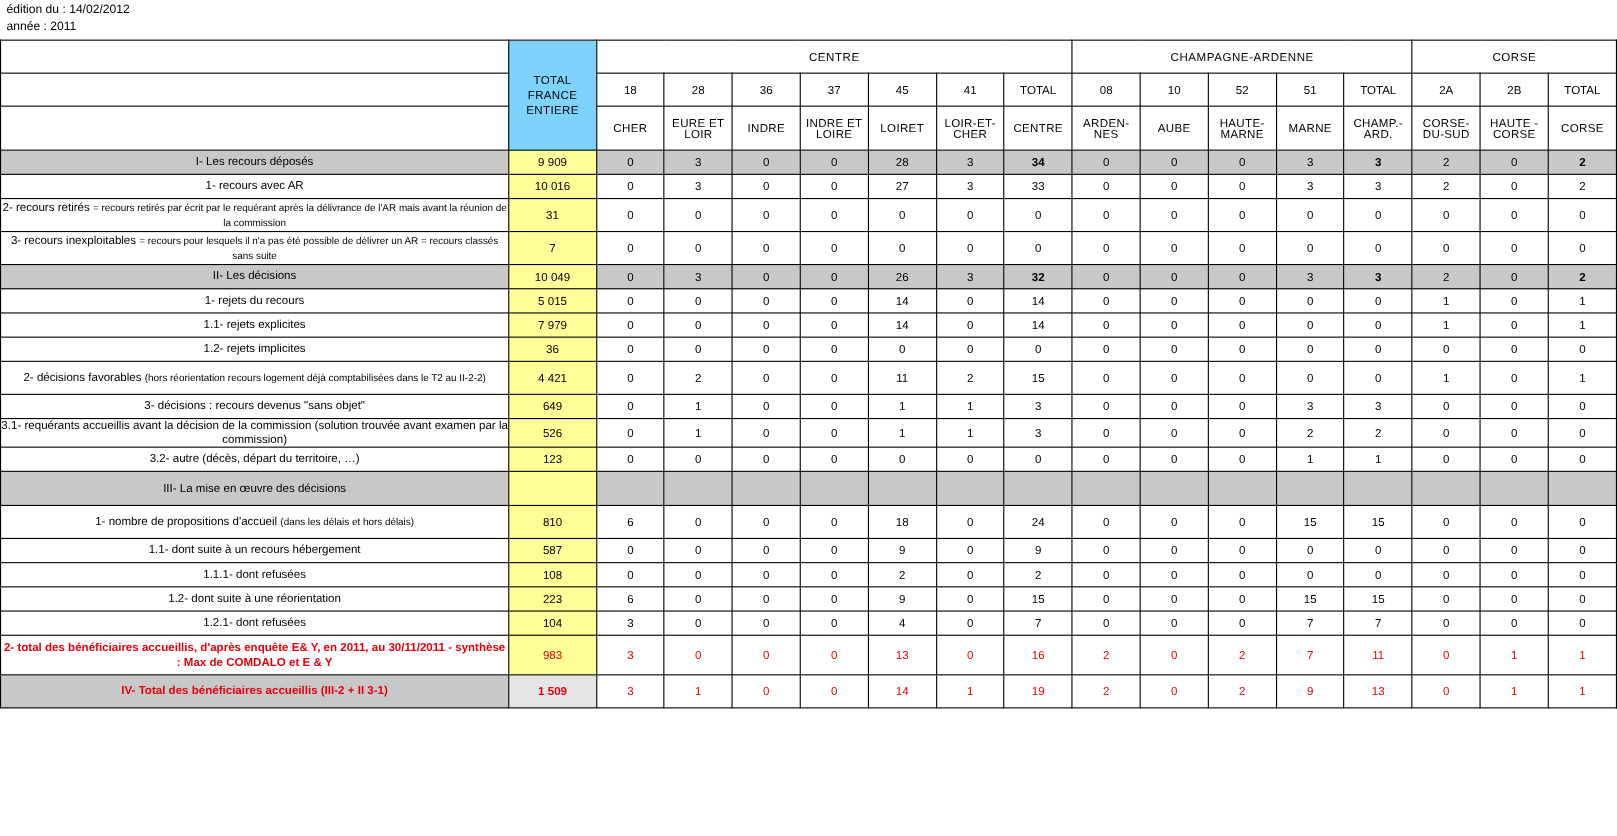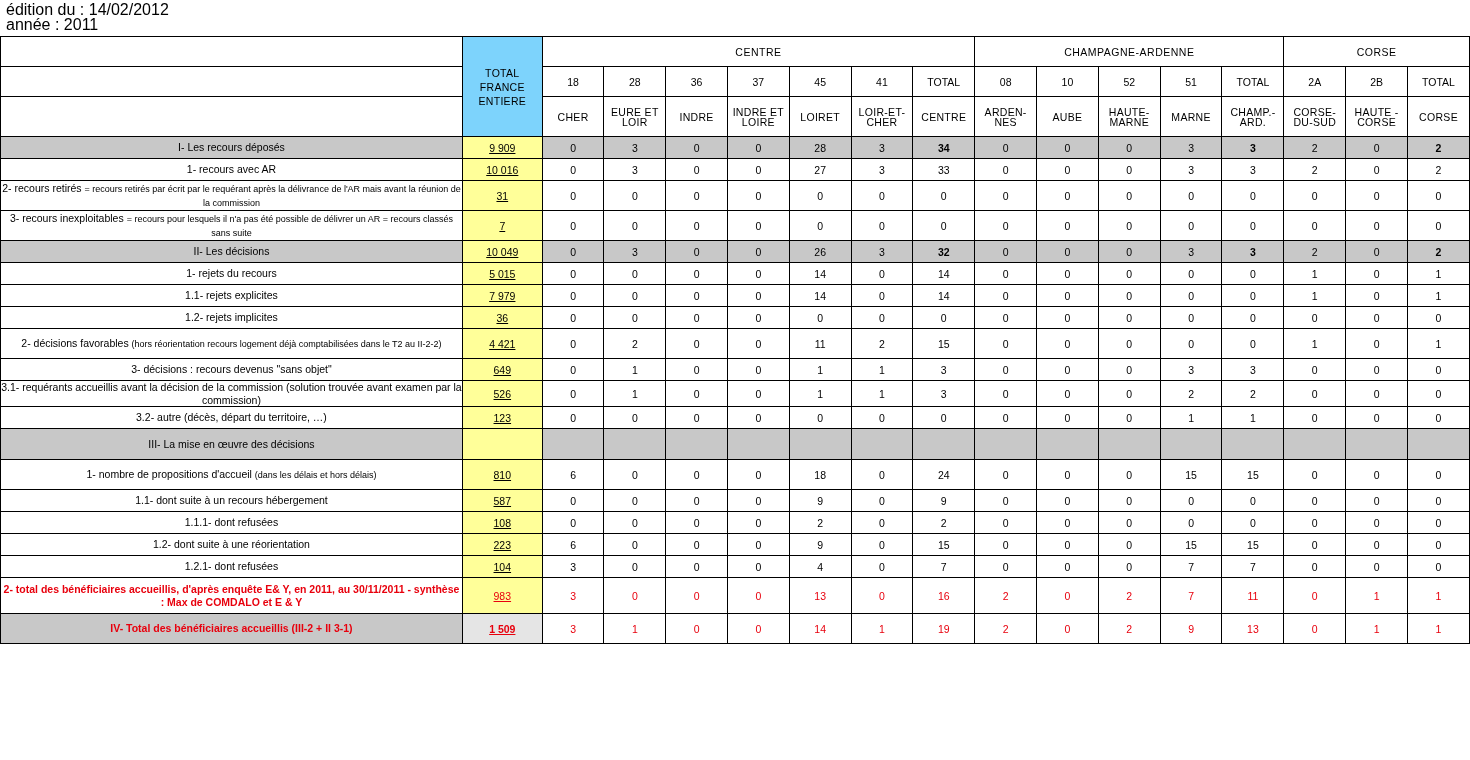--- a/index.html
+++ b/index.html
@@ -11,21 +11,21 @@
     width: 1470px;
     height: 760px;
     font-family: "Liberation Sans", sans-serif;
     font-size: 11px;
     color: #000;
     overflow: hidden;
   }
   .meta {
     padding-left: 6px;
     padding-top: 2px;
-    font-size: 16px;
+    font-size: 11px;
     line-height: 15px;
   }
   .tbl-wrap {
     position: absolute;
     left: 0;
     top: 36px;
   }
   table.main {
     border-collapse: collapse;
     table-layout: fixed;
@@ -80,21 +80,20 @@
     font-size: 9px;
   }
   tr.section td.lbl { font-weight: normal; background: #c8c8c8; }
   tr.section td { background: #c8c8c8; }
   tr.section td.tf { background: #ffff99; }
 
   td.tf {
     background: #ffff99;
     font-weight: bold;
     font-size: 11.5px;
-    text-decoration: underline;
   }
   tr.red td { color: #e8000d; }
   tr.red td.lbl { font-weight: bold; }
   tr.red td.tf { color: #e8000d; }
   tr.final td.lbl { background: #c8c8c8; }
   tr.final td.tf { background: #e5e5e5; color:#e8000d; }
   tr.final td { color: #e8000d; font-weight: bold; }
   tr.final td.val { font-weight: normal; }
 
   td.subtot { font-weight: bold; }

